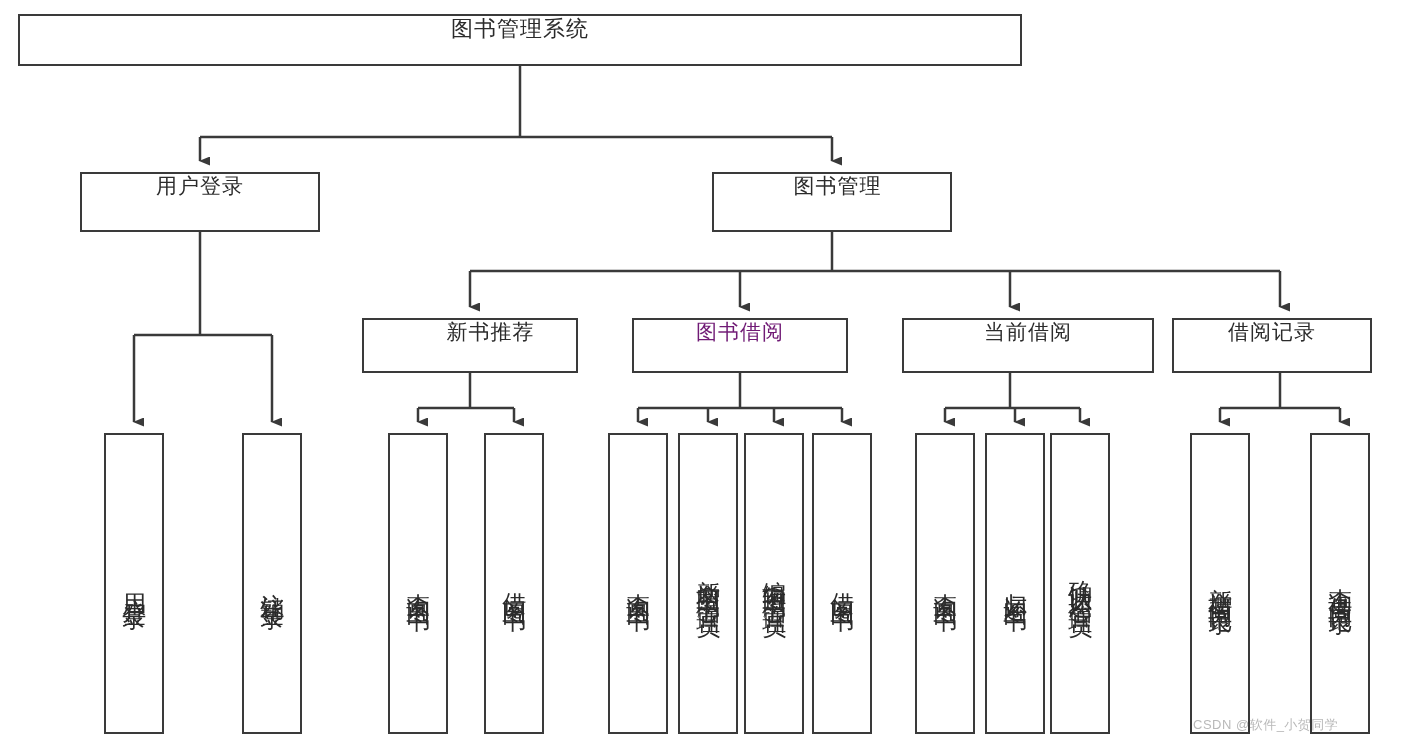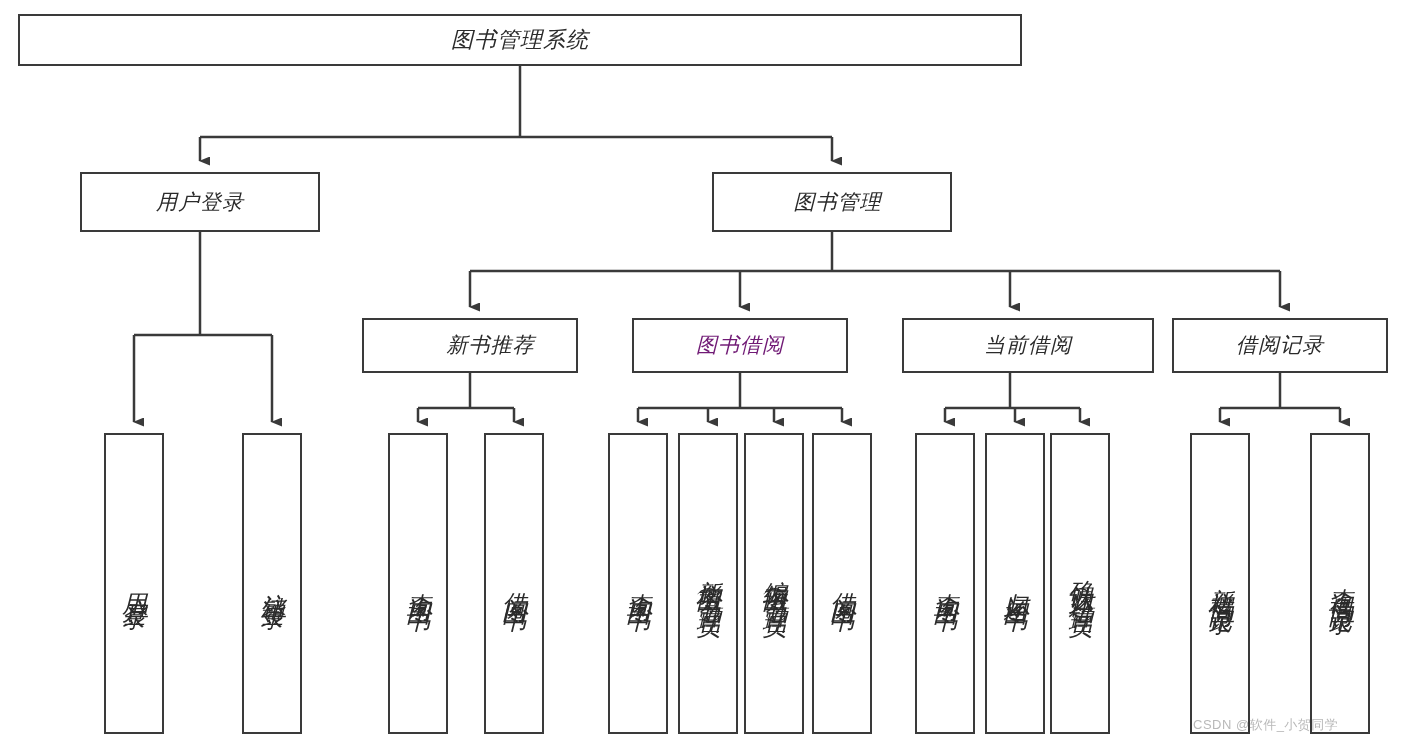--- a/index.html
+++ b/index.html
@@ -24,24 +24,22 @@
     top: 0;
     width: 1405px;
     height: 747px;
   }
   .node {
     position: absolute;
     box-sizing: border-box;
     background: #ffffff;
     border: 2px solid #eab308;
     display: flex;
-    align-items: center;
     justify-content: center;
     overflow: hidden;
-    font-style: italic;
   }
   .node-label {
     color: #2b2b2b;
     line-height: 1.18;
     text-align: center;
     white-space: nowrap;
   }
   .node.horizontal .node-label {
     writing-mode: horizontal-tb;
     font-size: 21px;
@@ -123,21 +121,21 @@
       </div>
       <div class="node horizontal" style="left: 362px; top: 318px; width: 216px; height: 55px; border-color: rgb(58, 58, 58); background: rgb(255, 255, 255); padding-left: 41px;">
         <span class="node-label" style="color: rgb(43, 43, 43);">新书推荐</span>
       </div>
       <div class="node horizontal" style="left: 632px; top: 318px; width: 216px; height: 55px; border-color: rgb(58, 58, 58); background: rgb(255, 255, 255);">
         <span class="node-label" style="color: #701a75;">图书借阅</span>
       </div>
       <div class="node horizontal" style="left: 902px; top: 318px; width: 252px; height: 55px; border-color: rgb(58, 58, 58); background: rgb(255, 255, 255);">
         <span class="node-label" style="color: rgb(43, 43, 43);">当前借阅</span>
       </div>
-      <div class="node horizontal" style="left: 1172px; top: 318px; width: 216px; height: 55px; border-color: rgb(58, 58, 58); background: rgb(255, 255, 255);">
+      <div class="node horizontal" style="left: 1172px; top: 318px; width: 200px; height: 55px; border-color: rgb(58, 58, 58); background: rgb(255, 255, 255);">
         <span class="node-label" style="color: rgb(43, 43, 43);">借阅记录</span>
       </div>
       <div class="node vertical" style="left: 104px; top: 433px; width: 60px; height: 301px; border-color: rgb(58, 58, 58); background: rgb(255, 255, 255);">
         <span class="node-label" style="color: rgb(43, 43, 43);">用户登录</span>
       </div>
       <div class="node vertical" style="left: 242px; top: 433px; width: 60px; height: 301px; border-color: rgb(58, 58, 58); background: rgb(255, 255, 255);">
         <span class="node-label" style="color: rgb(43, 43, 43);">注销登录</span>
       </div>
       <div class="node vertical" style="left: 388px; top: 433px; width: 60px; height: 301px; border-color: rgb(58, 58, 58); background: rgb(255, 255, 255);">
         <span class="node-label" style="color: rgb(43, 43, 43);">查询图书</span>

